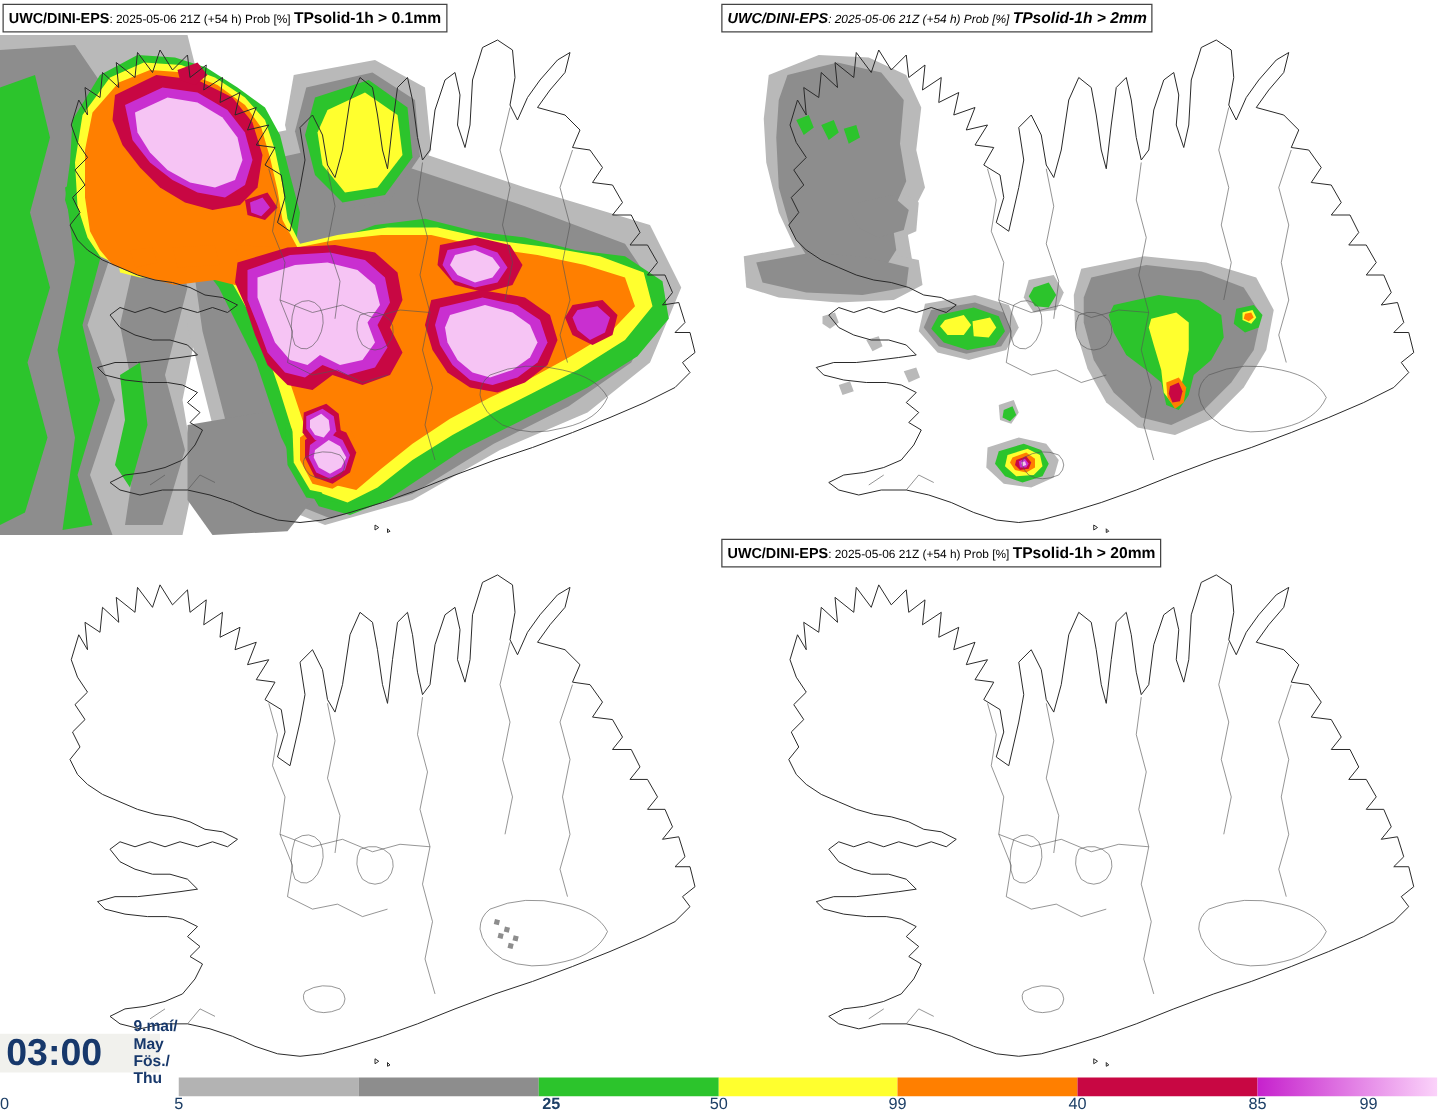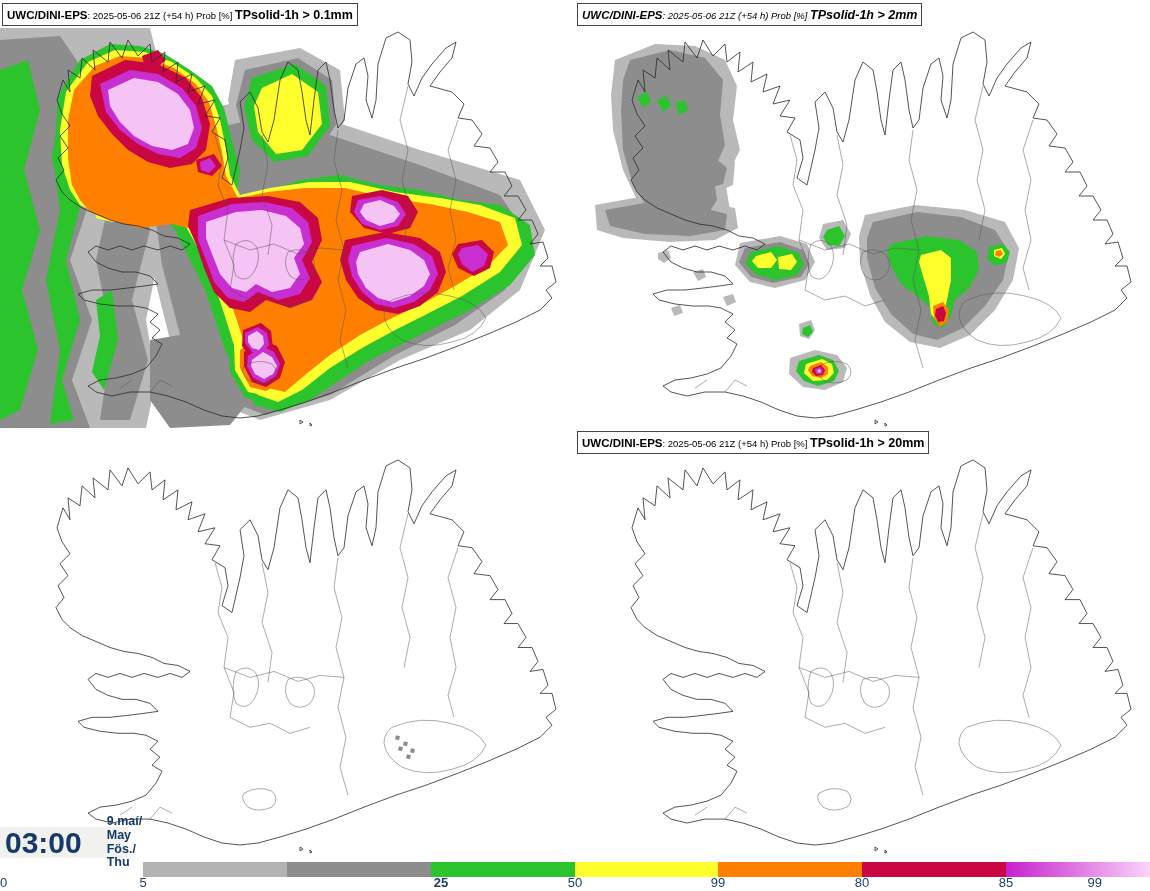--- a/index.html
+++ b/index.html
@@ -210,18 +210,18 @@
     <div class="seg" style="left: 862px; width: 144px; background-color: rgb(200, 7, 67);"></div>
     <div class="seg" style="left: 1006px; width: 144px; background: linear-gradient(90deg, rgb(198, 33, 205), rgb(251, 211, 250));"></div>
   </div>
   <div id="legend-labels">
     <span class="first" style="left:0px;">0</span>
     <span style="left:143px;">5</span>
     <span style="left:287px;margin-top:40px;">10</span>
     <span style="left:441px;font-weight:bold;">25</span>
     <span style="left:575px;">50</span>
     <span style="left:718px;">99</span>
-    <span style="left:862px;">80</span>
+    <span style="left:862px;">40</span>
     <span style="left:1006px;">85</span>
     <span class="last" style="left:1102px;">99</span>
   </div>
 
 </div>
 
 </body></html>

